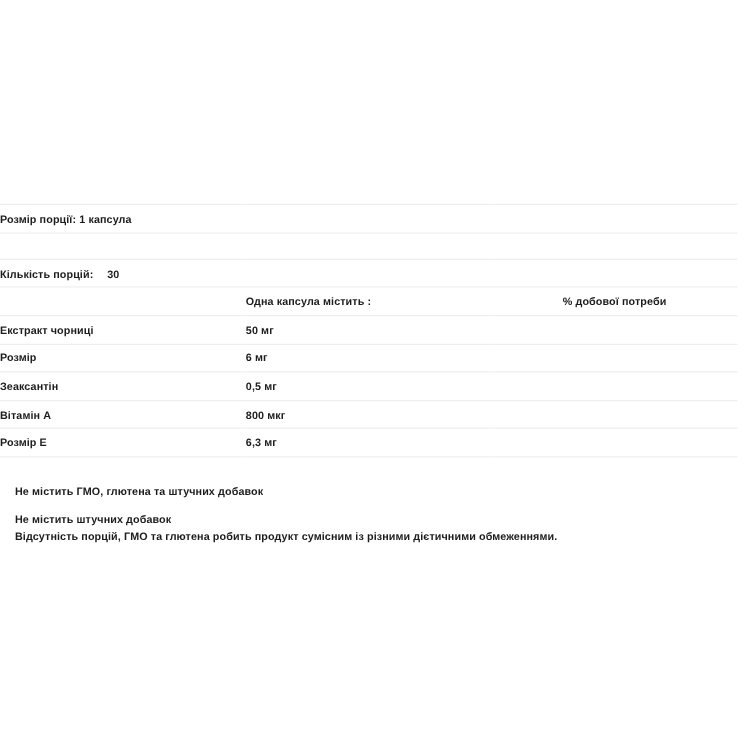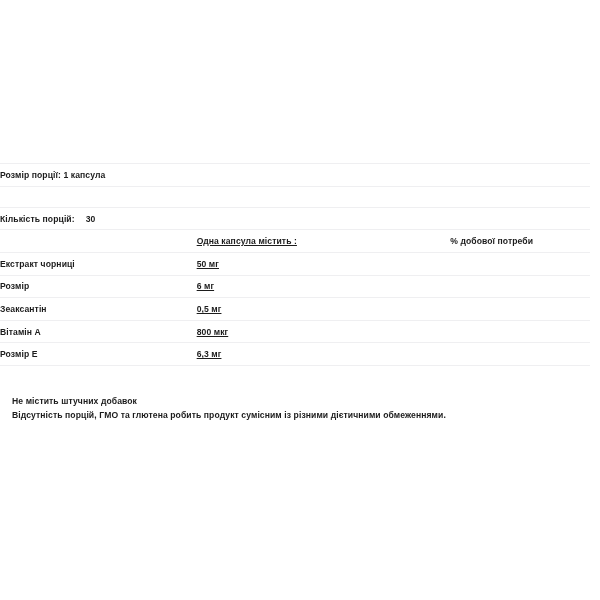--- a/index.html
+++ b/index.html
@@ -38,21 +38,21 @@
     font-size: 8.6px;
     font-weight: bold;
     letter-spacing: 0.01em;
     color: #1c1c1c;
   }
   .facts-table tr:first-child td {
     border-top: 1px solid #efeff1;
   }
 
   .col-name   { width: 224px; }
-  .col-value  { width: 203px; text-decoration: underline; }
+  .col-value  { width: 203px; }
   .col-dv     { width: 163px; text-align: center; }
 
   .cell-pad-left { padding-left: 12px; }
 
   .row-serving td   { height: 22px; }
   .row-spacer  td   { height: 20px; }
   .row-count   td   { height: 21px; }
   .row-head    td   { height: 22px; }
   .row-item    td   { height: 21.6px; }
   .count-gap { display: inline-block; width: 11px; }
@@ -131,16 +131,17 @@
         <td class="col-value">6,3 мг</td>
         <td class="col-dv"></td>
       </tr>
 
 
     </tbody>
   </table>
 </div>
 
 <div class="notes">
+  <div class="note-line">Не містить ГМО, глютена та штучних добавок</div>
   <div class="note-gap"></div>
   <div class="note-line">Не містить штучних добавок</div>
   <div class="note-line">Відсутність порцій, ГМО та глютена робить продукт сумісним із різними дієтичними обмеженнями.</div>
 </div>
 
 </body></html>

